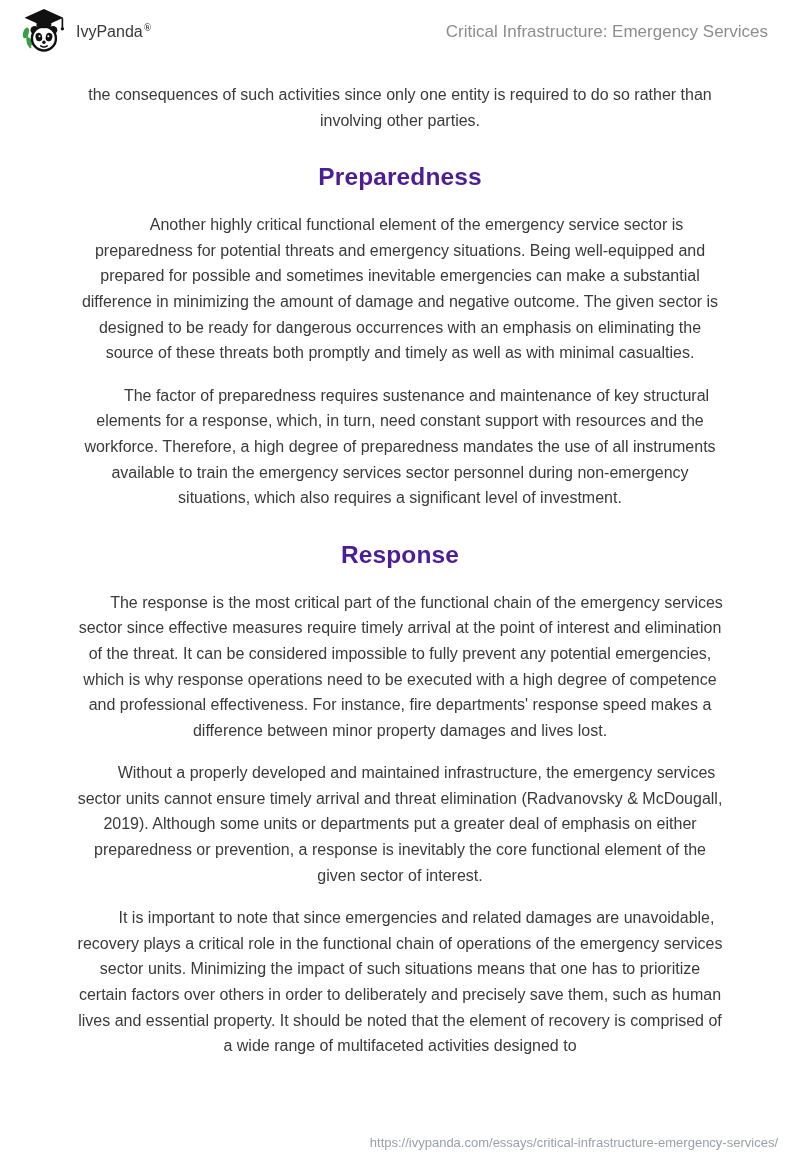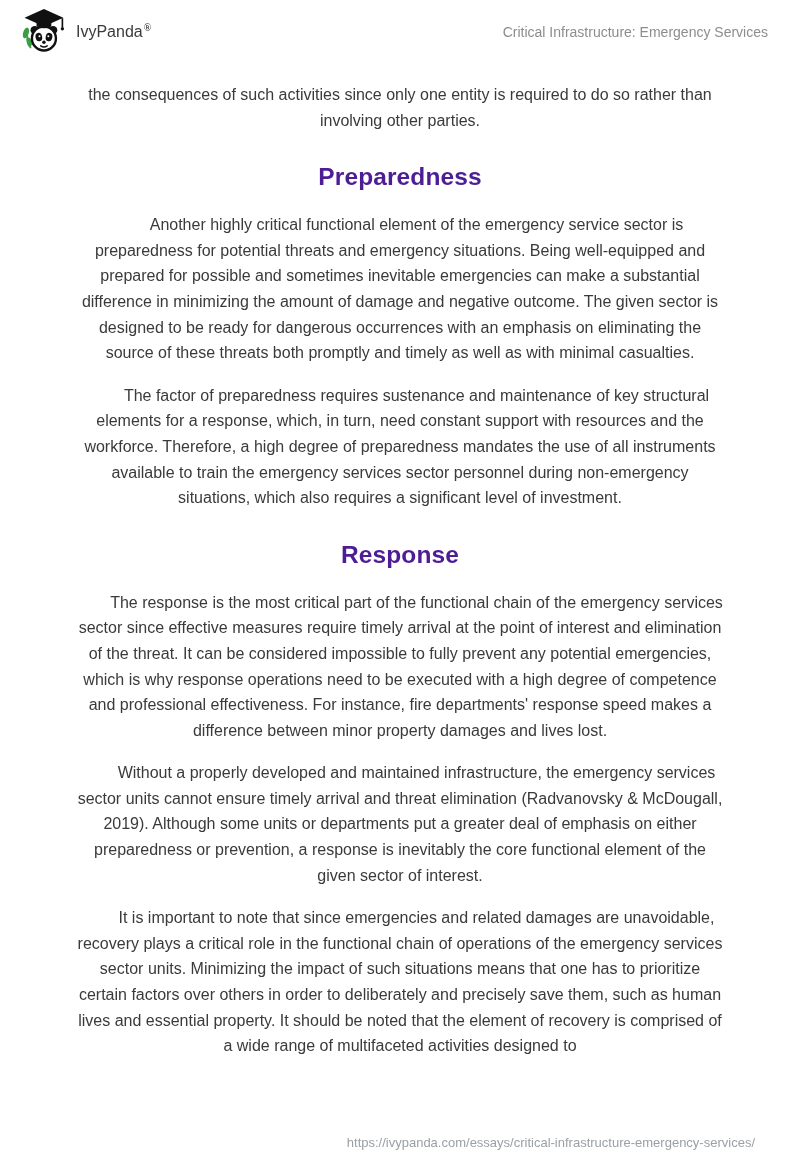--- a/index.html
+++ b/index.html
@@ -27,21 +27,21 @@
   }
   .logo-icon { width: 46px; height: 48px; display: block; }
   .brand-reg {
     font-family: "Liberation Serif", "DejaVu Serif", serif;
     font-size: 10px;
     color: #101010;
     vertical-align: super;
     margin-left: 1px;
   }
   .doc-title {
-    font-size: 14px;
+    font-size: 17px;
     color: #8d8d8d;
     padding-right: 8px;
     white-space: nowrap;
   }
   .content {
     padding: 20px 77px 0 77px;
     text-align: center;
   }
   .content p {
     font-size: 16px;
@@ -52,21 +52,21 @@
   .content p.indent { text-indent: 33px; }
   .content h2 {
     font-size: 24.5px;
     font-weight: 700;
     color: #4c1d95;
     margin: 30px 0 21px 0;
     letter-spacing: 0.1px;
   }
   .footer-url {
     position: absolute;
-    right: 45px;
+    right: 22px;
     bottom: 10px;
     font-size: 13px;
     color: #9aa0a6;
     text-decoration: none;
   }
 </style>
 </head>
 <body>
 
 <div class="page">

